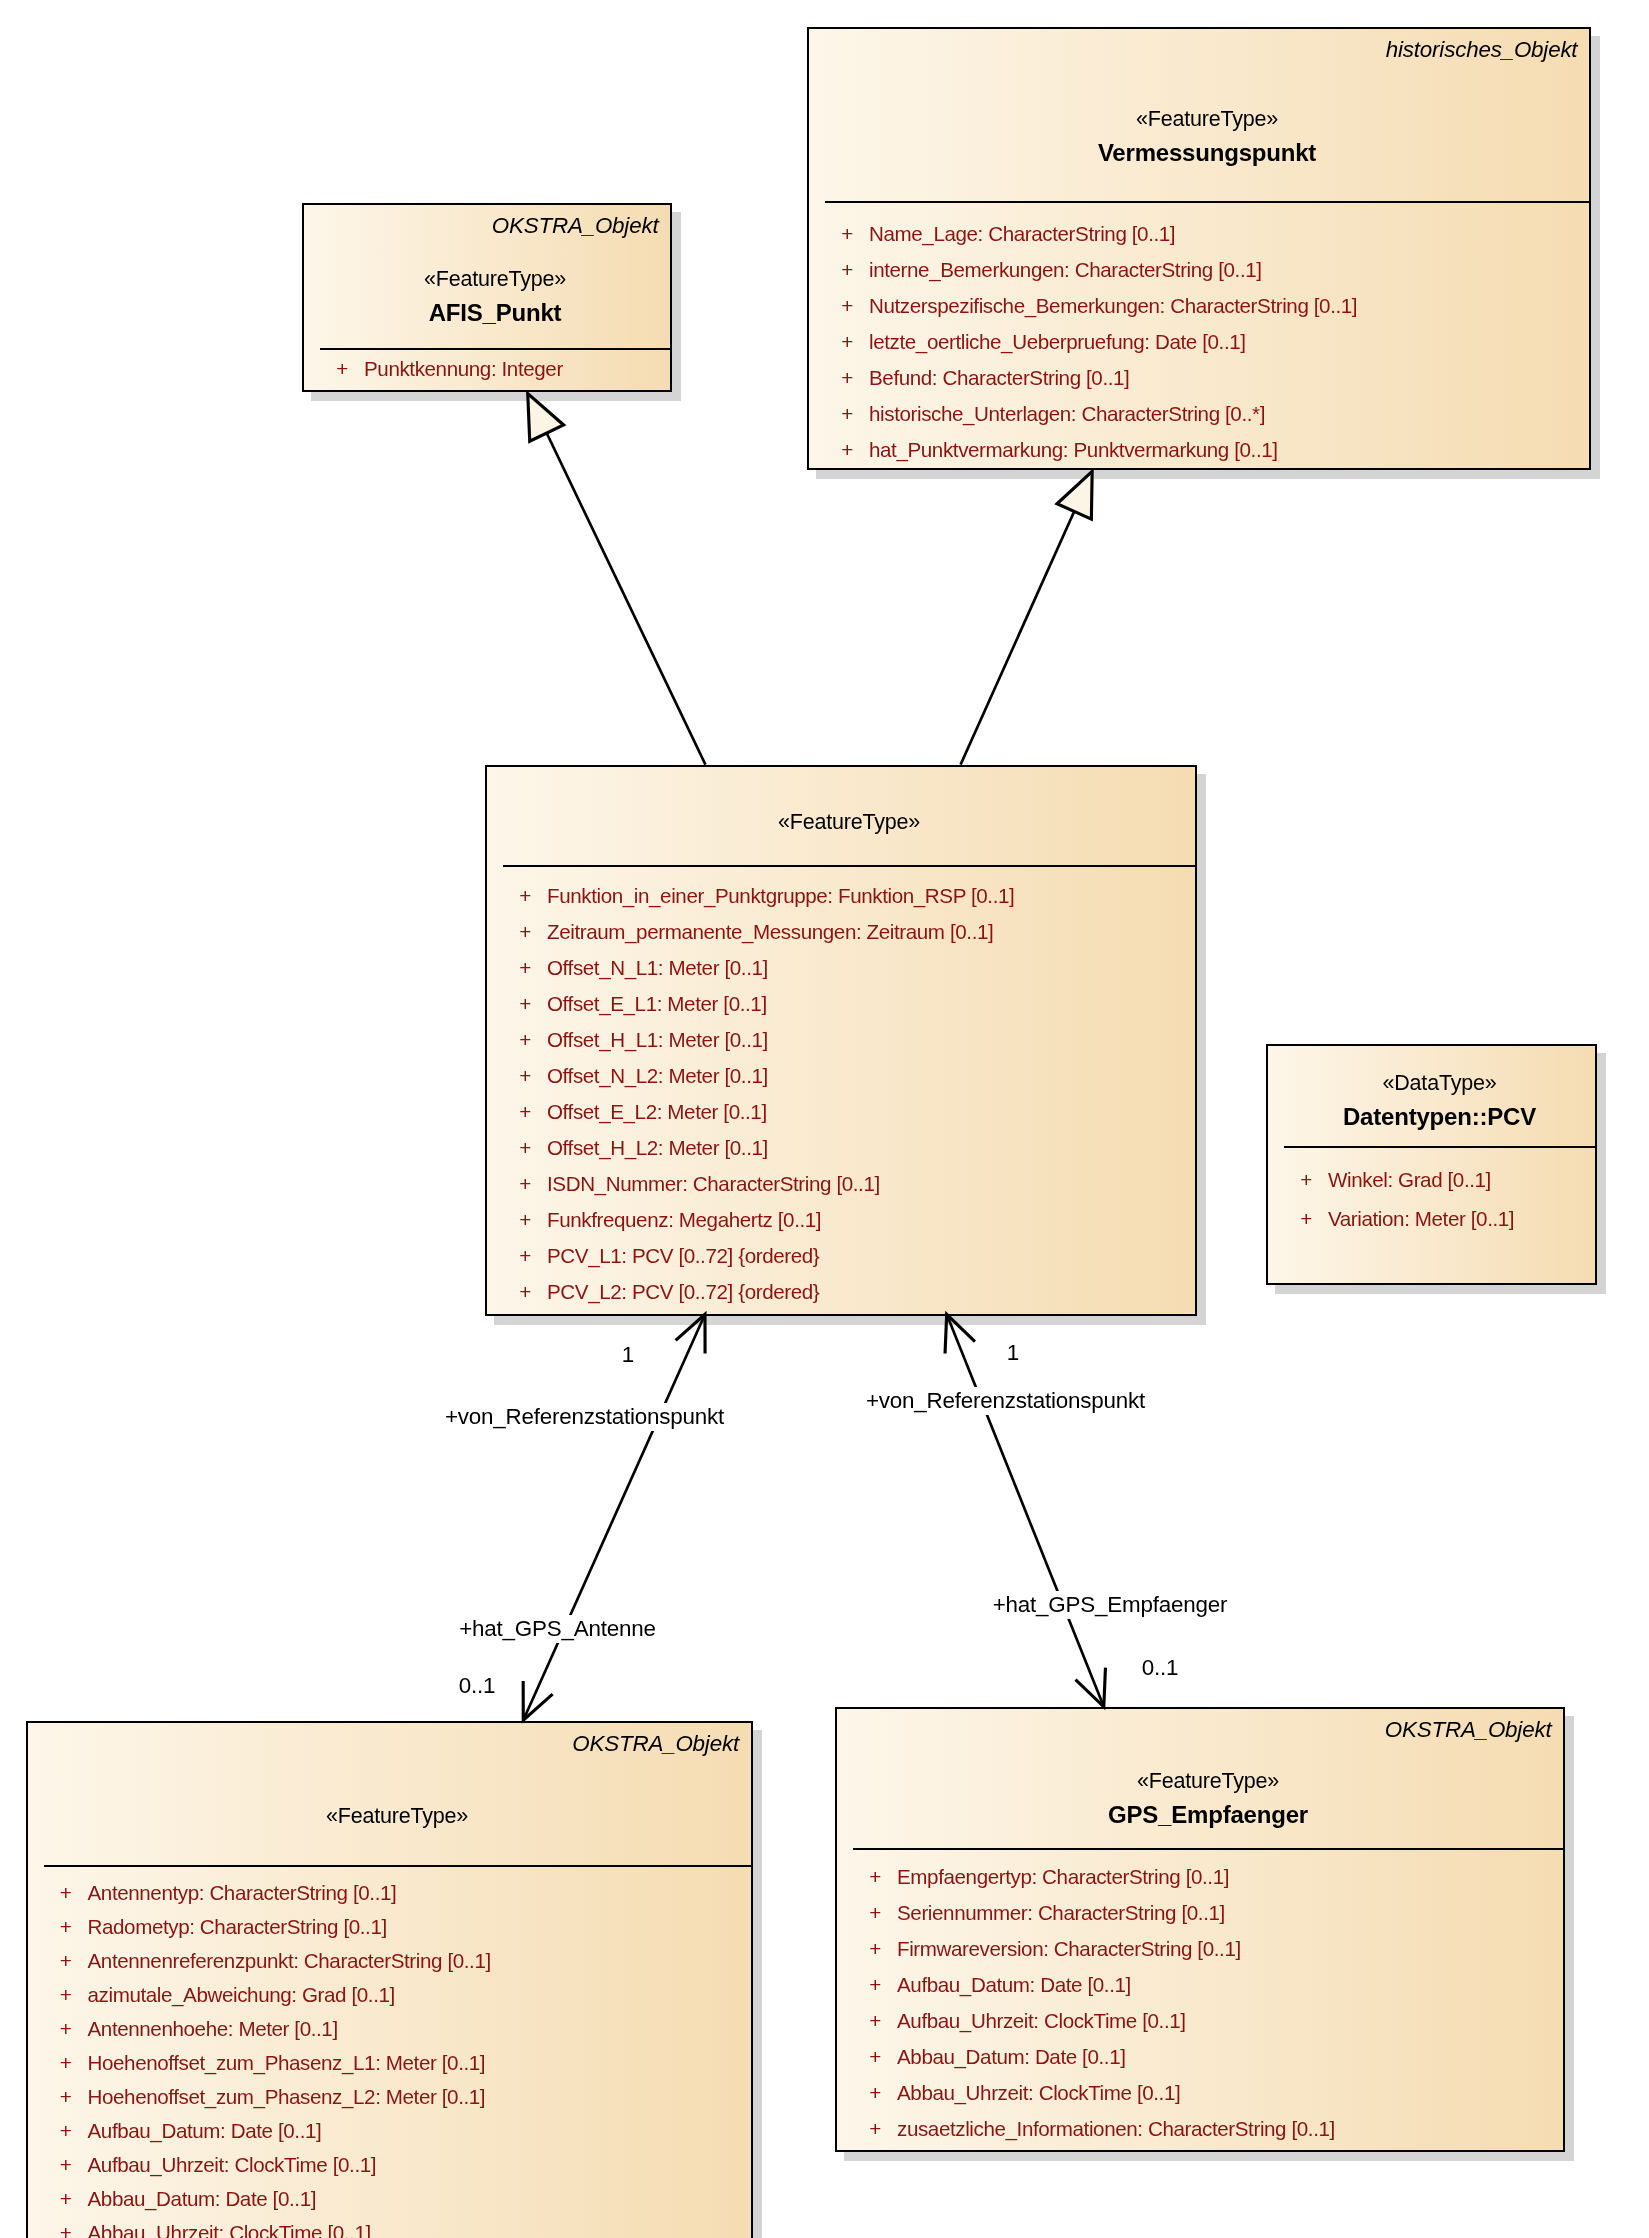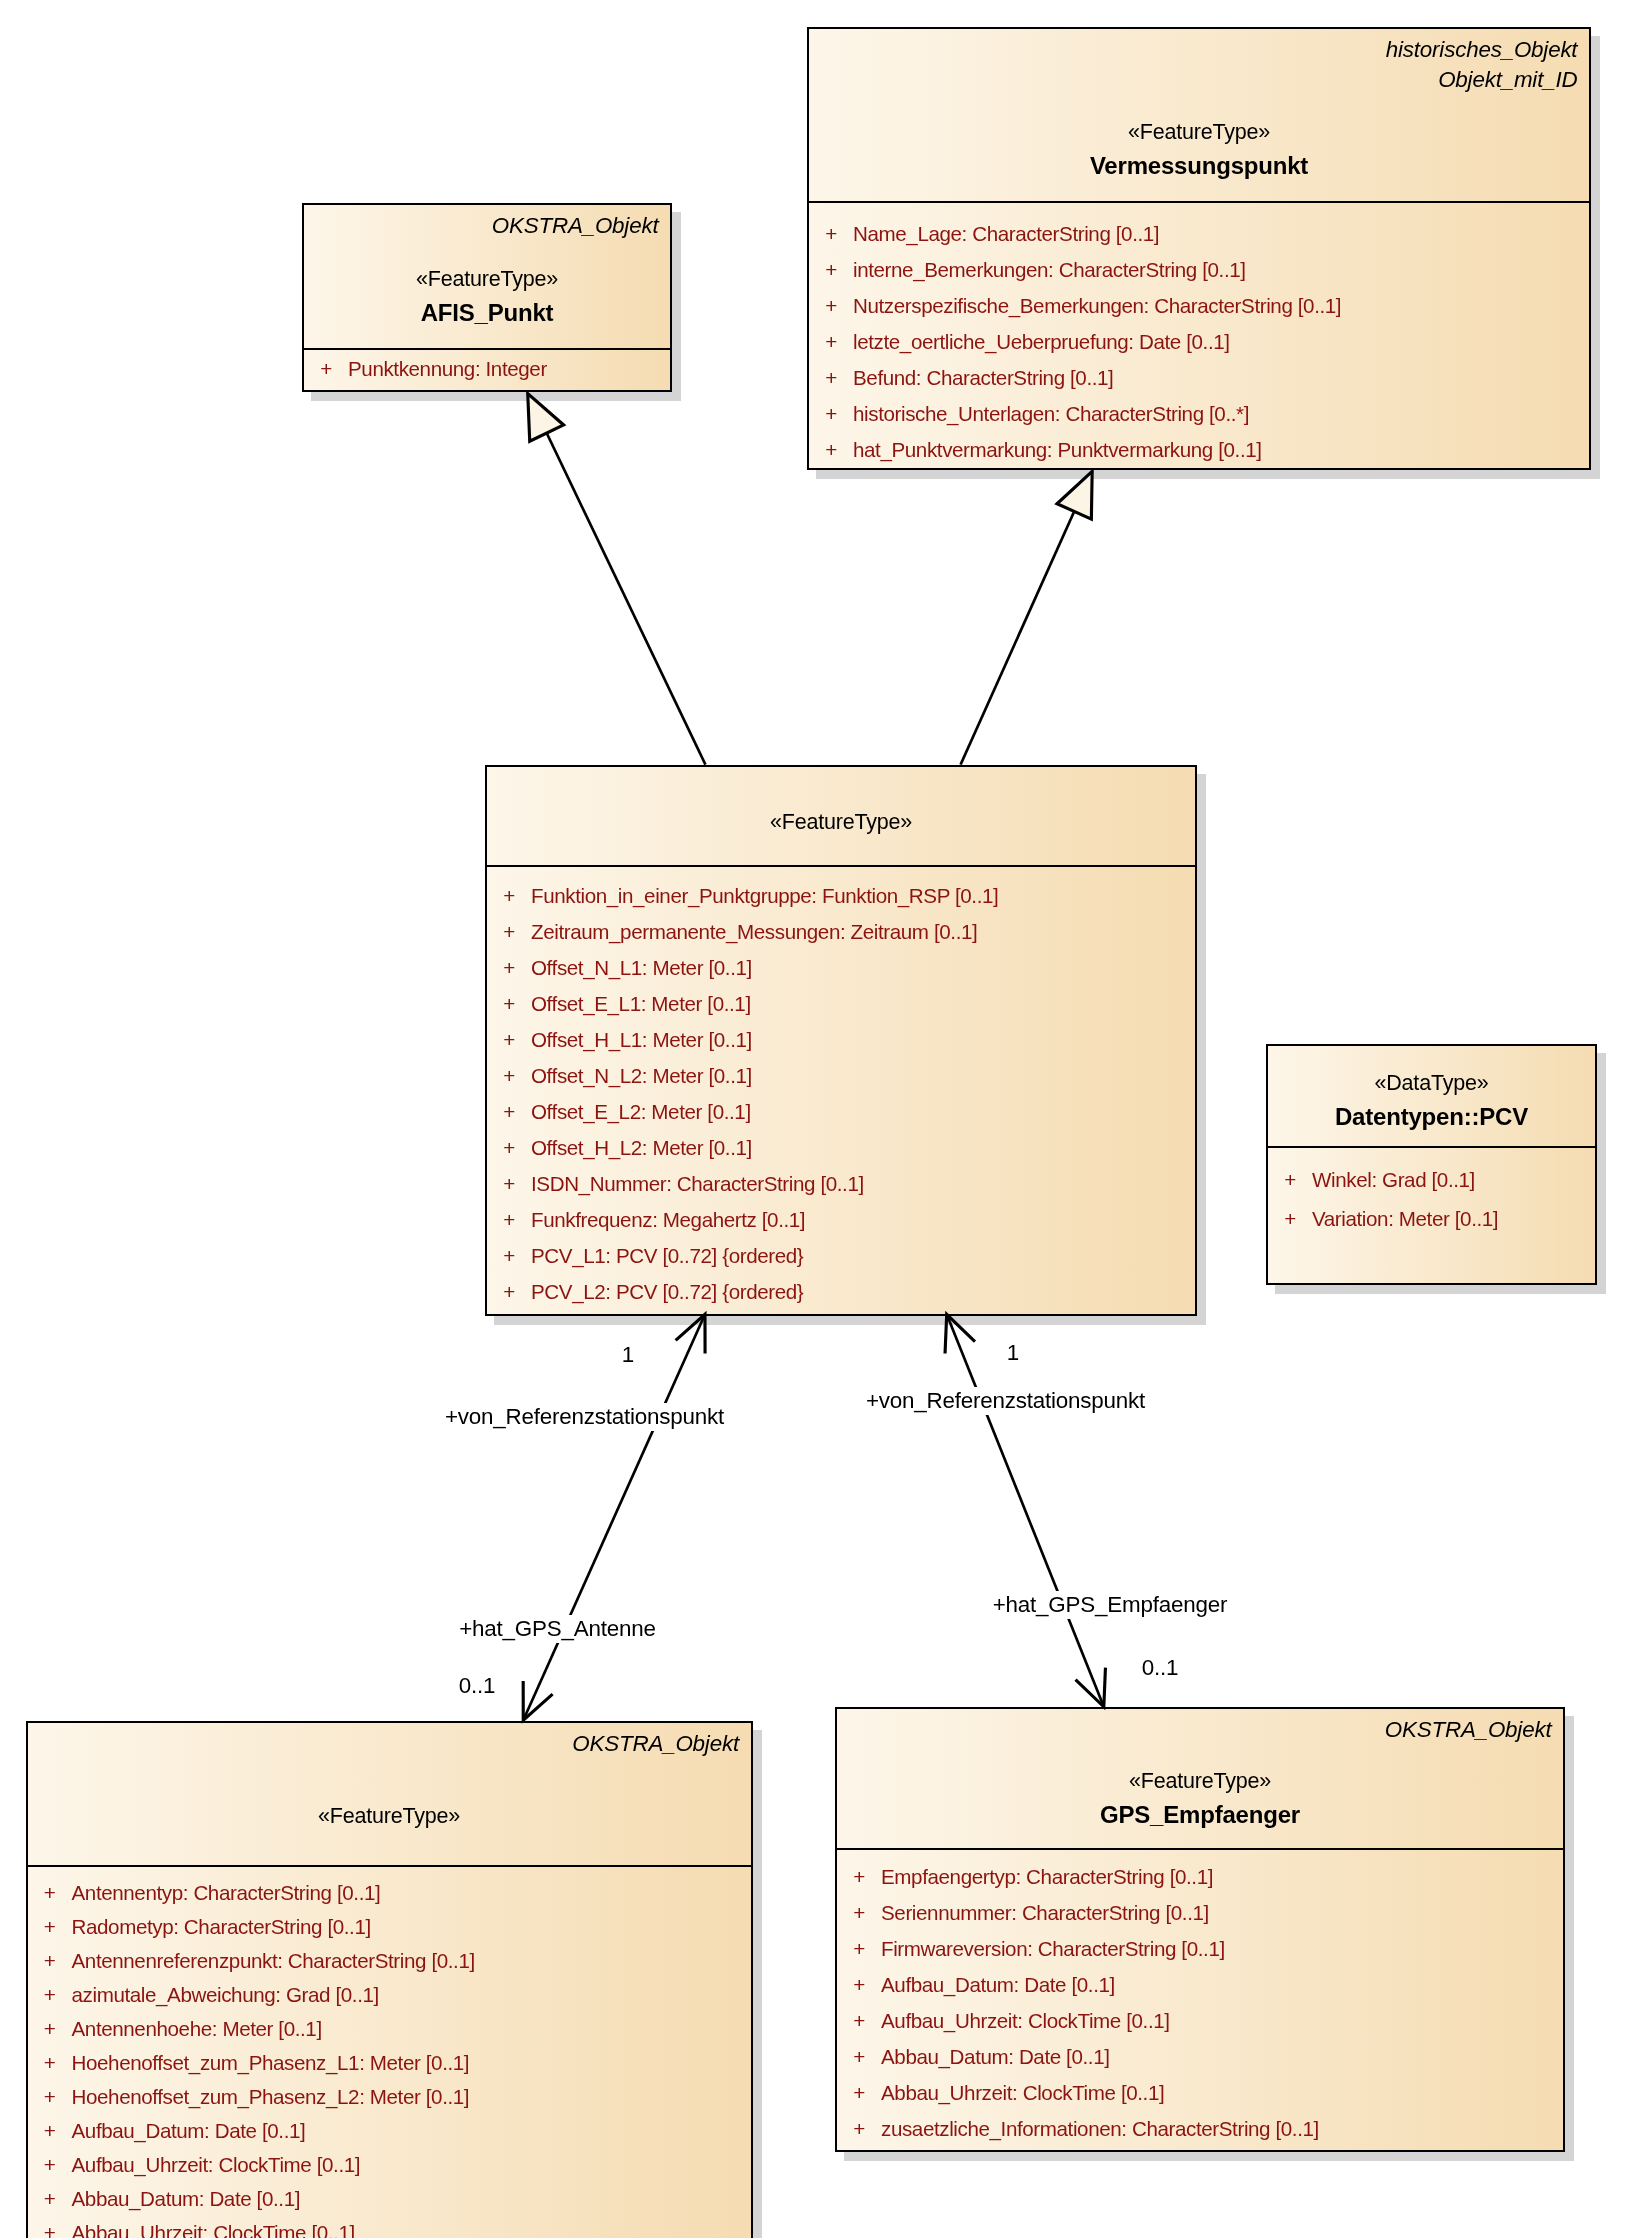--- a/index.html
+++ b/index.html
@@ -6,20 +6,21 @@
   .canvas{
     position:relative;width:1649px;height:2334px;background:var(--background,#fff);
     font-family:"Liberation Sans",sans-serif;overflow:hidden;
   }
   
   .uml-class{
     position:absolute;box-sizing:border-box;z-index:1;
     border:2.7px solid var(--border);
     background:linear-gradient(to right,var(--fill-left),var(--fill-right));
     box-shadow:9px 9px 0 var(--shadow);
+    padding-left:16px;
   }
   .hdr{
     box-sizing:border-box;display:flex;flex-direction:column;
     border-bottom:2.7px solid var(--border);
     padding:6.3px 11.6px 0 11.6px;
   }
   .annos{text-align:right;font-style:italic;font-size:22.4px;line-height:29.6px;color:var(--title-text);letter-spacing:-0.2px;}
   .sp1{flex-grow:1;}
   .sp2{flex-grow:0.8;}
   .stereo{text-align:center;font-size:21.5px;color:var(--title-text);letter-spacing:-0.2px;}
@@ -89,21 +90,20 @@
         <div class="attr">
           <span class="vis">+</span>
           <span class="txt">Punktkennung: Integer</span>
         </div>
       </div>
   </div>
 
   <div class="uml-class abstract" id="cls-verm">
     <div class="hdr">
       <div class="annos">historisches_Objekt</div>
-      <div class="annos">Objekt_mit_ID</div>
       <div class="sp1"></div>
       <div class="stereo">«FeatureType»</div>
       <div class="cname">Vermessungspunkt</div>
       <div class="sp2"></div>
     </div>
     <div class="attrs">
 
         <div class="attr">
           <span class="vis">+</span>
           <span class="txt">Name_Lage: CharacterString [0..1]</span>

